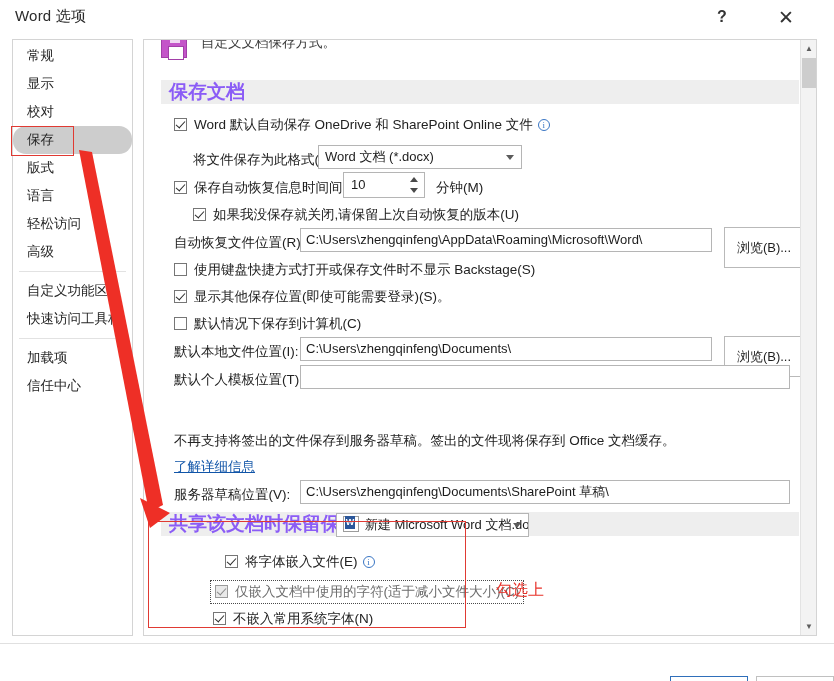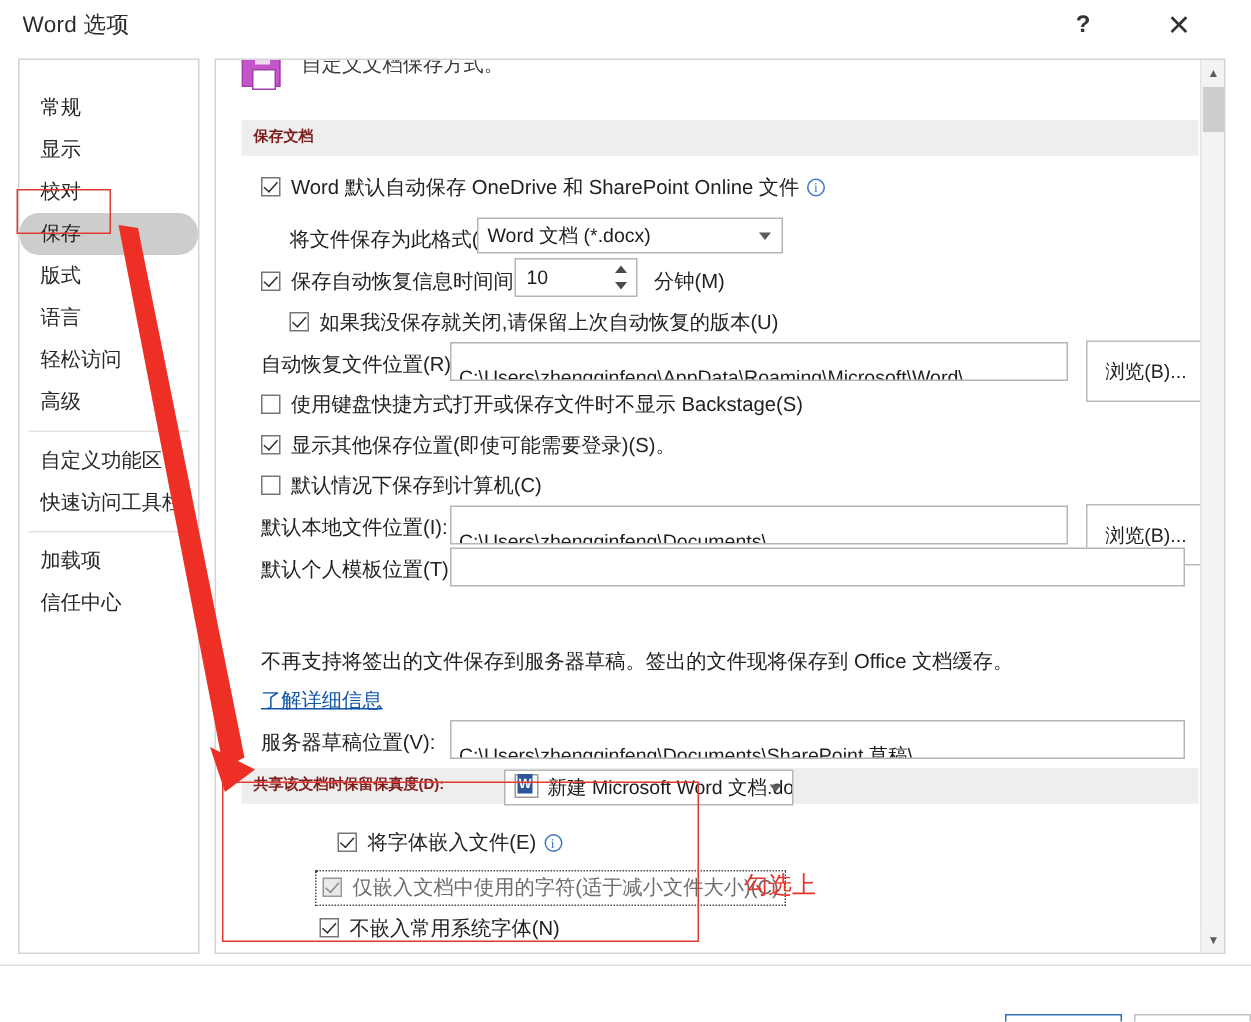--- a/index.html
+++ b/index.html
@@ -37,21 +37,21 @@
   
   .body-area {
     position: absolute; left: 0; top: 36px; width: 834px; height: 645px;
     background: #ffffff;
   }
 
   
   .nav {
     position: absolute; left: 12px; top: 3px; width: 121px; height: 597px;
     border: 1px solid #d4d4d4; background: #ffffff;
-    padding-top: 18px;
+    padding-top: 2px;
   }
   .nav-item {
     position: relative;
     height: 28px; line-height: 28px;
     padding-left: 14px; font-size: 13.5px; color: #262626;
     white-space: nowrap;
   }
   .nav-item.selected { background: #cdcdcd; width: 100%; border-radius: 13px; }
   .nav-sep { height: 1px; background: #e2e2e2; margin: 5px 6px 5px 6px; }
   .nav-sel-box {
@@ -104,22 +104,22 @@
     width: 10px; height: 7px; background: #f0d8f2;
   }
   .partial-text {
     position: absolute; left: 40px; top: 0px;
     font-size: 13.5px; color: #3c3c3c; white-space: nowrap;
   }
 
   
   .sec-head {
     position: absolute; left: 17px; width: 638px; height: 24px;
-    background: #eeeeee; font-size: 10px; font-weight: bold;
-    color: #7f1d1d; padding-left: 8px; line-height: 24px;
+    background: #eeeeee; font-size: 19px; font-weight: bold;
+    color: #8b5cf6; padding-left: 8px; line-height: 24px;
   }
 
   .row { position: absolute; font-size: 13.5px; color: #222; white-space: nowrap; }
 
   
   .cb {
     display: inline-block; width: 13px; height: 13px;
     border: 1px solid #767676; background: #fff; vertical-align: -2px;
     position: relative; margin-right: 7px;
   }
@@ -130,21 +130,21 @@
   }
   .cb.disabled { background: #e9e9e9; border-color: #9a9a9a; }
   .cb.disabled.checked::after { border-color: #8a8a8a; }
 
   .lbl-dis { color: #6d6d6d; }
 
   
   .tinput {
     position: absolute; height: 24px; border: 1px solid #b5b5b5;
     background: #ffffff; font-size: 13px; color: #1c1c1c;
-    padding: 12px 5px; line-height: 22px; overflow: hidden; white-space: nowrap;
+    padding: 0 5px; line-height: 22px; overflow: hidden; white-space: nowrap;
   }
   
   .combo {
     position: absolute; height: 24px; border: 1px solid #b5b5b5;
     background: #ffffff; font-size: 13px; color: #1c1c1c;
     line-height: 22px; padding: 0 22px 0 6px; white-space: nowrap; overflow: hidden;
   }
   .combo .caret {
     position: absolute; right: 7px; top: 9px;
     width: 0; height: 0; border-left: 4px solid transparent;

